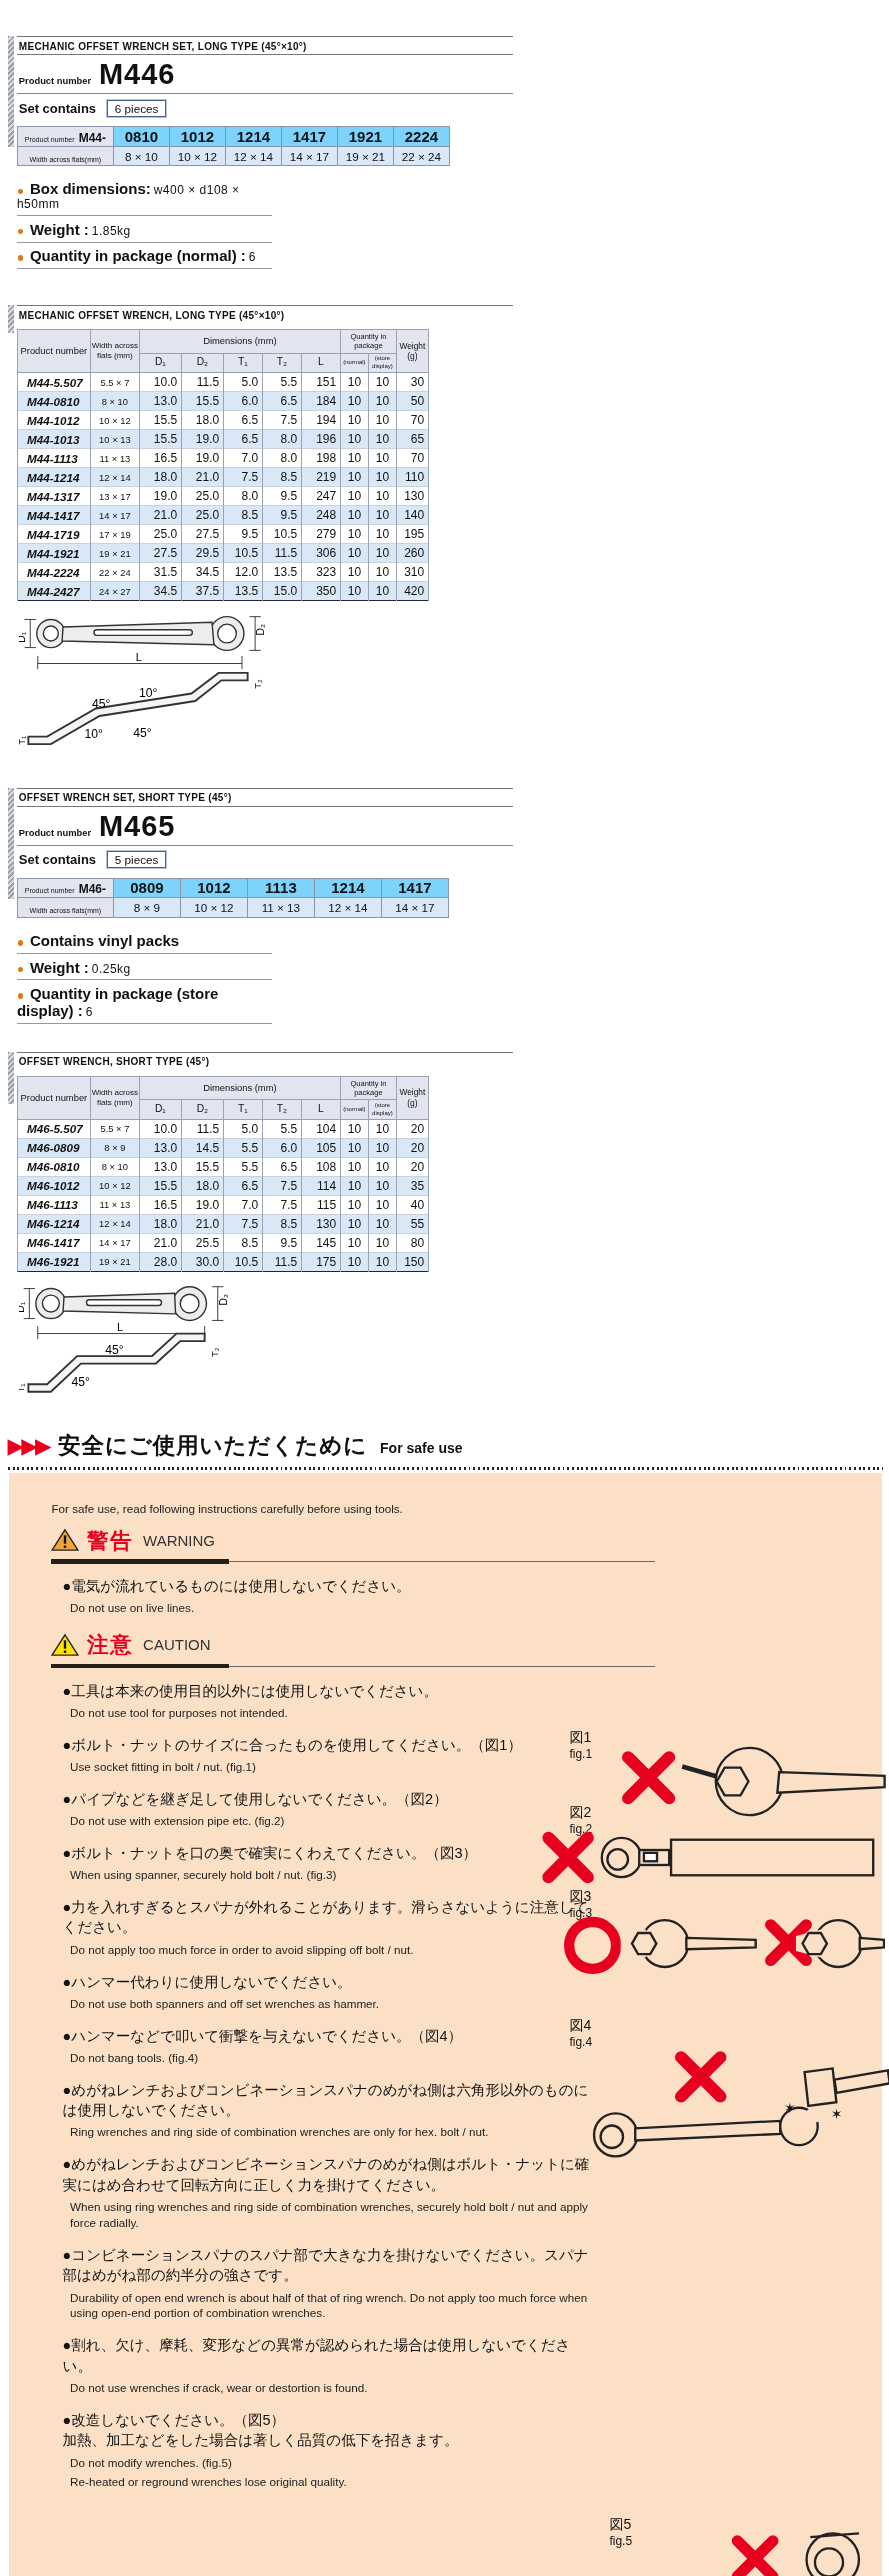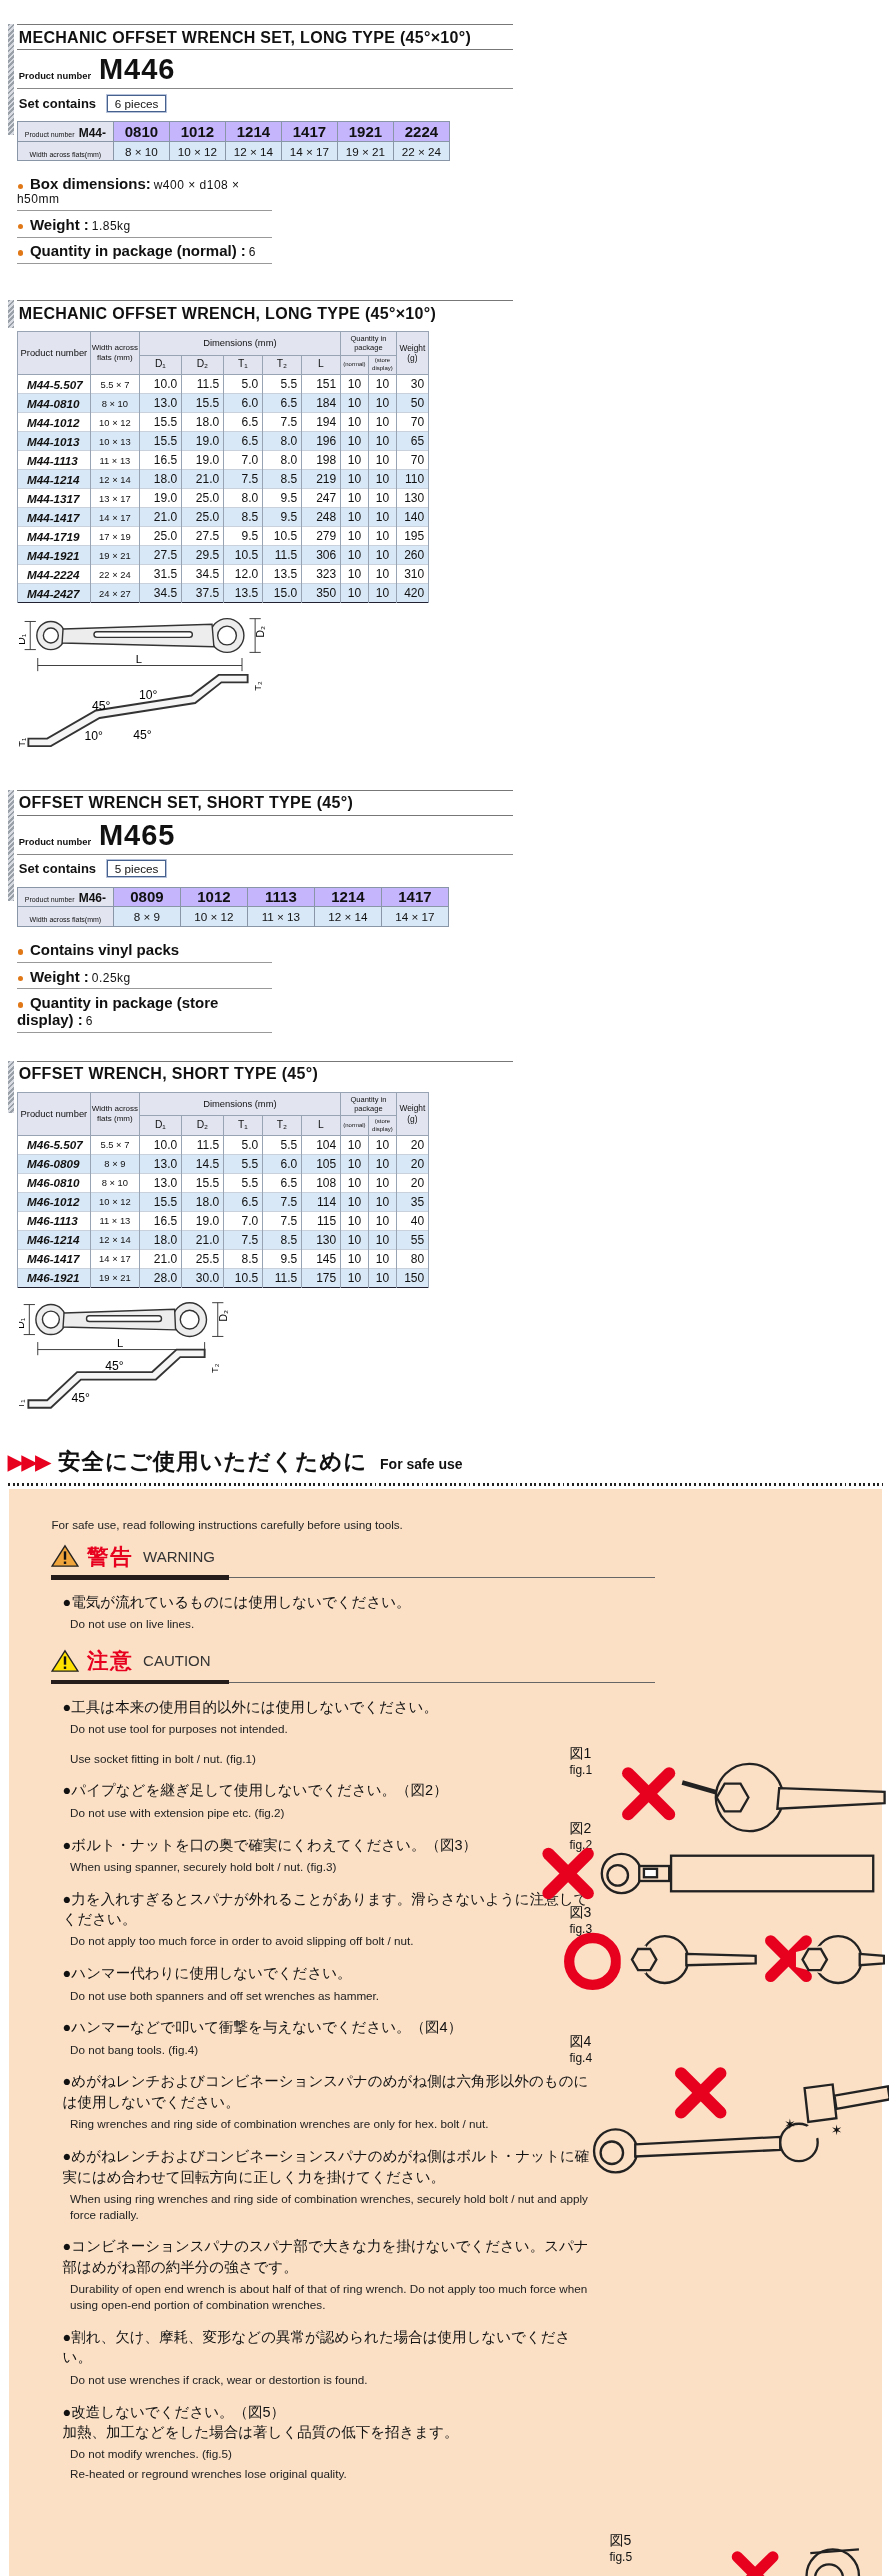--- a/index.html
+++ b/index.html
@@ -4,38 +4,38 @@
 <style>
   * { box-sizing: border-box; }
   body { margin:0; background:#fff; color:#111;
          font-family:"Liberation Sans","DejaVu Sans",sans-serif; }
   .page { width:890px; min-height:2576px; position:relative; padding-top:24px; background:#fff; }
 
   
   .sec { position:relative; margin-left:7.5px; padding-left:9.4px; }
   .vbar { position:absolute; left:0; top:0; width:6.6px;
           background:repeating-linear-gradient(135deg,#9aa0a8 0 1.9px,#d8dce2 1.9px 3.7px); }
-  .sec-title { width:496px; font-size:16px; font-weight:bold; letter-spacing:0.3px;
-               border-top:0.9px solid #777; border-bottom:0.9px solid #777; padding:3.7px 0 2.8px 1.9px; }
+  .sec-title { width:496px; font-size:10px; font-weight:bold; letter-spacing:0.3px;
+               border-top:0.9px solid #777; border-bottom:0.9px solid #777; padding:3.7px 0 2.8px 1.9px;margin-top:12px; }
   .sec-title.noline { border-bottom:none; }
   .prodrow { width:496px; border-bottom:0.9px solid #888; padding:2.8px 0 1.9px 1.9px; }
   .prodrow .plabel { font-size:9.4px; font-weight:bold; }
   .prodrow .pvalue { font-size:29px; font-weight:bold; letter-spacing:0.9px; margin-left:3.7px; }
   .setrow { padding:5.6px 0 5.6px 1.9px; font-size:13px; font-weight:bold; }
   .setrow .pieces { display:inline-block; font-weight:normal; font-size:11.7px;
                     border:0.9px solid #47618f; box-shadow:0 0 0 0.9px #aebcd6; padding:0.9px 6.6px; margin-left:7.5px; }
 
   
   table.set-table { border-collapse:collapse; margin-top:3.7px; border-top:0.9px solid #556;
                     border-bottom:1.9px solid #223; table-layout:fixed; }
   table.set-table th, table.set-table td { border:0.9px solid #8896a8; text-align:center; padding:0.9px 1.9px; }
   table.set-table th { background:#e2e4f0; width:96px; font-weight:normal; }
   table.set-table .lbl-sm { font-size:7px; }
   table.set-table .lbl-b  { font-size:12px; font-weight:bold; }
-  table.set-table td.num { font-size:15px; font-weight:bold; background:#c4b5fd; width:56px; height:14px; }
+  table.set-table td.num { font-size:15px; font-weight:bold; background:#7dd3fc; width:56px; height:14px; }
   table.set-table td.waf { font-size:11.7px; background:#d9e8f6; height:19.7px; }
 
   .notes { width:255px; margin-top:9.4px; }
   .note { border-bottom:0.9px solid #999; padding:4.7px 0 3.7px 0; font-size:10.3px; }
   .note .dot { display:inline-block; width:5.6px; height:5.6px; border-radius:50%;
                background:#e07818; margin:0 3.7px 0.9px 0.9px; vertical-align:middle; }
   .note .lbl { font-weight:bold; font-size:15px; }
   .note .val { font-size:12px; letter-spacing:0.5px; }
   .note .val:empty { display:none; }
 
@@ -668,20 +668,21 @@
     <div class="items">
 
         <div class="citem">
           <div class="jp">●工具は本来の使用目的以外には使用しないでください。</div>
 
           <div class="en">Do not use tool for purposes not intended.</div>
 
         </div>
 
         <div class="citem">
+          <div class="jp">●ボルト・ナットのサイズに合ったものを使用してください。（図1）</div>
 
           <div class="en">Use socket fitting in bolt / nut. (fig.1)</div>
 
         </div>
 
         <div class="citem">
           <div class="jp">●パイプなどを継ぎ足して使用しないでください。（図2）</div>
 
           <div class="en">Do not use with extension pipe etc. (fig.2)</div>
 

